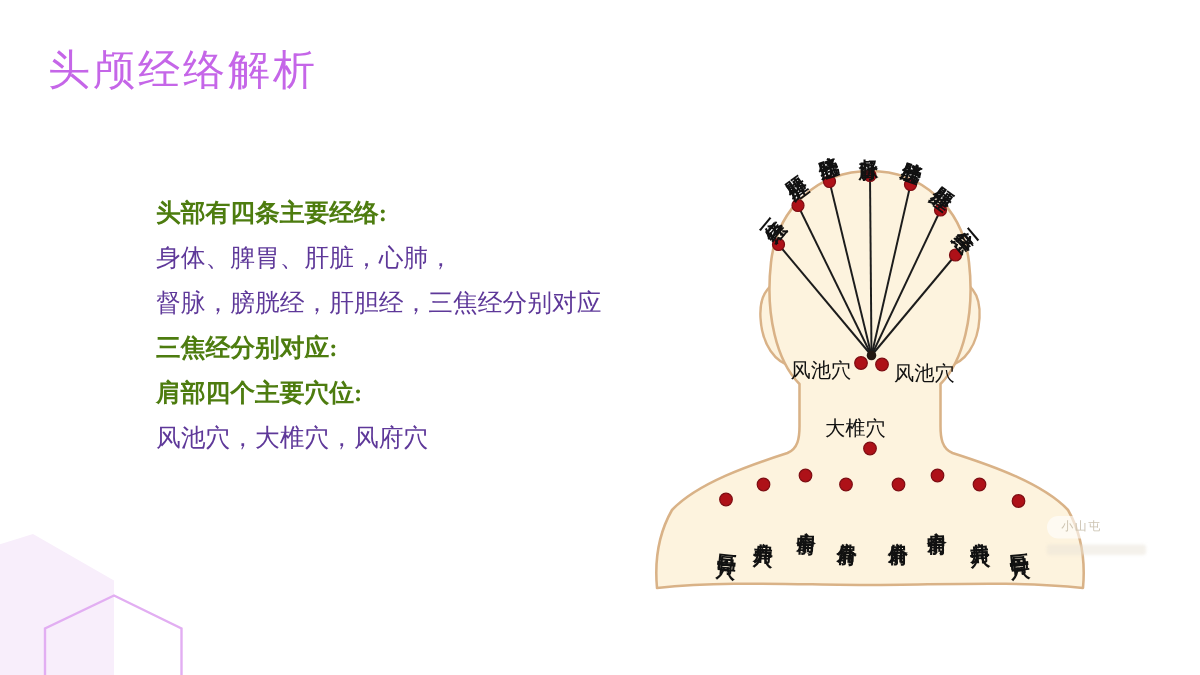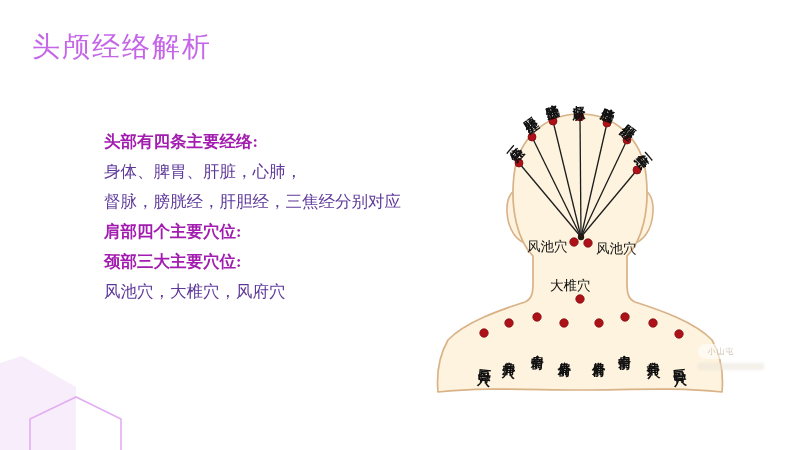--- a/index.html
+++ b/index.html
@@ -13,21 +13,21 @@
     font-family:Liberation Mono, monospace;
     font-size:28px;font-weight:400;letter-spacing:2px;
     color:#c566e8;white-space:nowrap;
   }
   
   .body-text{
     position:absolute;left:104px;top:127px;width:330px;
     font-family:"Liberation Serif",serif;
     font-size:16.5px;line-height:30px;color:#5e3899;white-space:nowrap;
   }
-  .body-text .b{font-weight:700;color:#a21caf;}
+  .body-text .b{font-weight:700;color:#4d7c0f;}
   
   .figure{position:absolute;left:420px;top:60px;width:380px;height:340px;}
   .figure svg{position:absolute;left:0;top:0;}
   
   .hlabel{
     position:absolute;font-size:13.5px;font-weight:400;color:#111;
     white-space:nowrap;line-height:14px;
   }
   
   .vlabel{
@@ -54,22 +54,22 @@
 <body>
 
 <div class="slide">
 
   <div class="title">头颅经络解析</div>
 
   <div class="body-text">
     <div class="b">头部有四条主要经络:</div>
     <div>身体、脾胃、肝脏，心肺，</div>
     <div>督脉，膀胱经，肝胆经，三焦经分别对应</div>
+    <div class="b">三焦经分别对应:</div>
     <div class="b">肩部四个主要穴位:</div>
-    <div class="b">颈部三大主要穴位:</div>
     <div>风池穴，大椎穴，风府穴</div>
   </div>
 
   <div class="figure">
     <svg width="380" height="340" viewBox="0 0 380 340">
 
       <path d="M 105,130 C 94,125 86,136 87,152 C 88,170 97,182 108,184 L 112,184 C 105,170 103,148 105,130 Z" fill="#fdf3de" stroke="#d9b287" stroke-width="1.6"></path>
       <path d="M 215,130 C 226,125 234,136 233,152 C 232,170 223,182 212,184 L 208,184 C 215,170 217,148 215,130 Z" fill="#fdf3de" stroke="#d9b287" stroke-width="1.6"></path>
       <path d="M 102,141 C 97,144 95,152 97,161 C 99,170 103,176 107,178" fill="none" stroke="#d9b287" stroke-width="1.2"></path>
       <path d="M 218,141 C 223,144 225,152 223,161 C 221,170 217,176 213,178" fill="none" stroke="#d9b287" stroke-width="1.2"></path>

